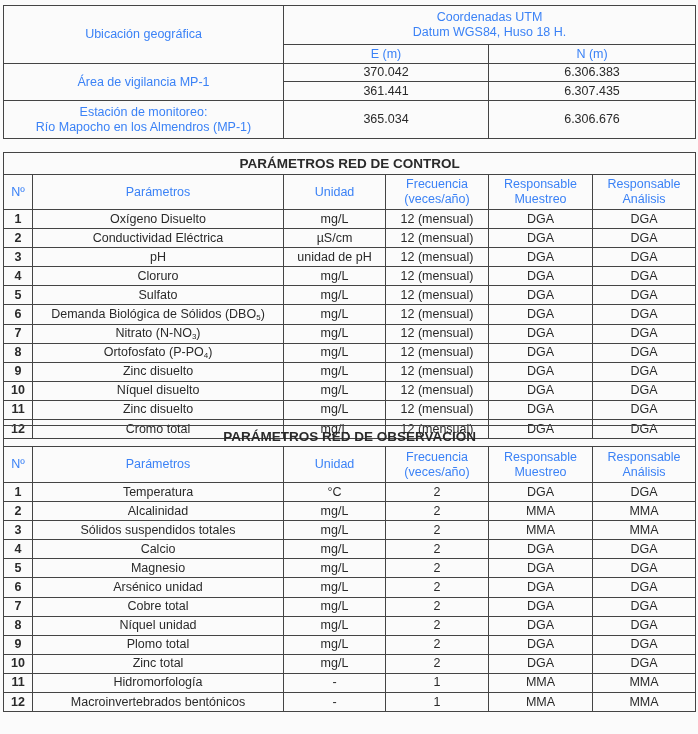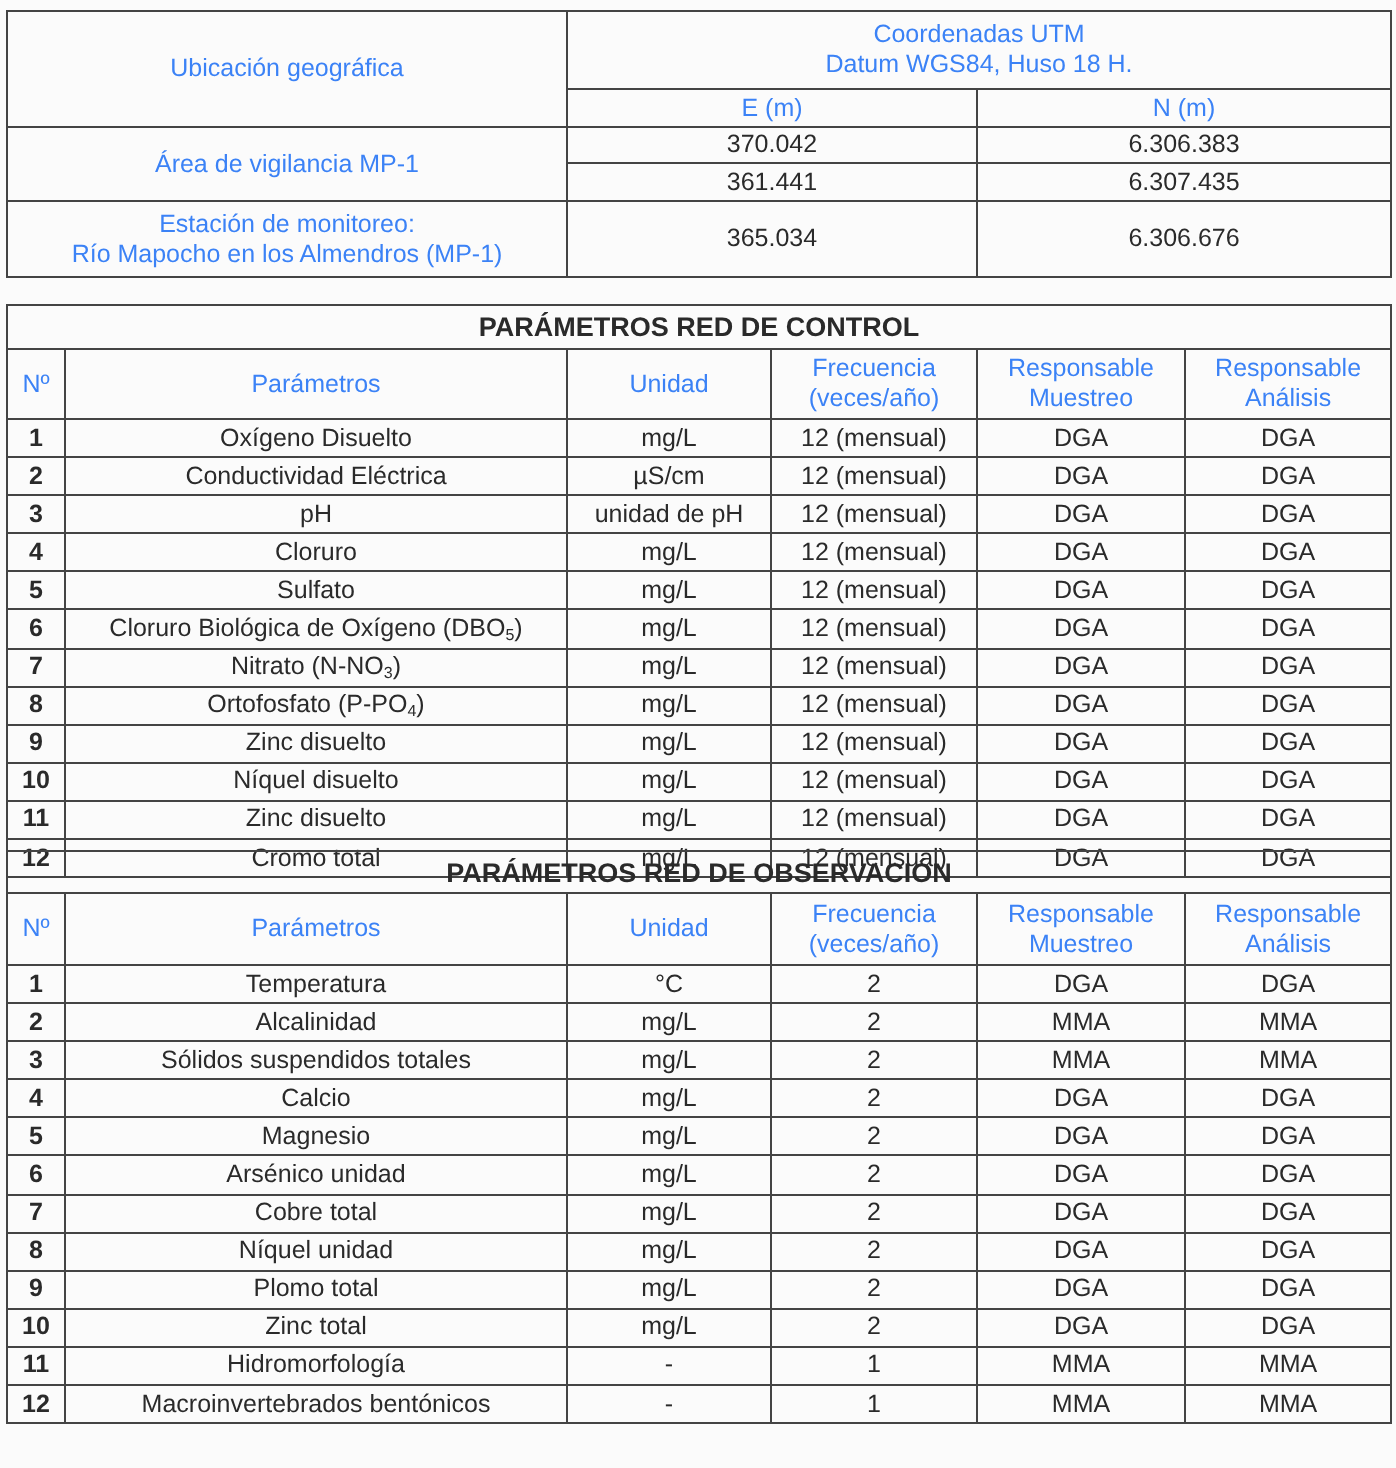--- a/index.html
+++ b/index.html
@@ -123,21 +123,21 @@
         <tr style="height: 19.1px;">
           <td class="num">5</td>
           <td>Sulfato</td>
           <td>mg/L</td>
           <td>12 (mensual)</td>
           <td>DGA</td>
           <td>DGA</td>
         </tr>
         <tr style="height: 19.1px;">
           <td class="num">6</td>
-          <td><span>Cloruro Biológica de Oxígeno (DBO</span><sub>5</sub><span>)</span></td>
+          <td><span>Demanda Biológica de Sólidos (DBO</span><sub>5</sub><span>)</span></td>
           <td>mg/L</td>
           <td>12 (mensual)</td>
           <td>DGA</td>
           <td>DGA</td>
         </tr>
         <tr style="height: 19.1px;">
           <td class="num">7</td>
           <td><span>Nitrato (N-NO</span><sub>3</sub><span>)</span></td>
           <td>mg/L</td>
           <td>12 (mensual)</td>

